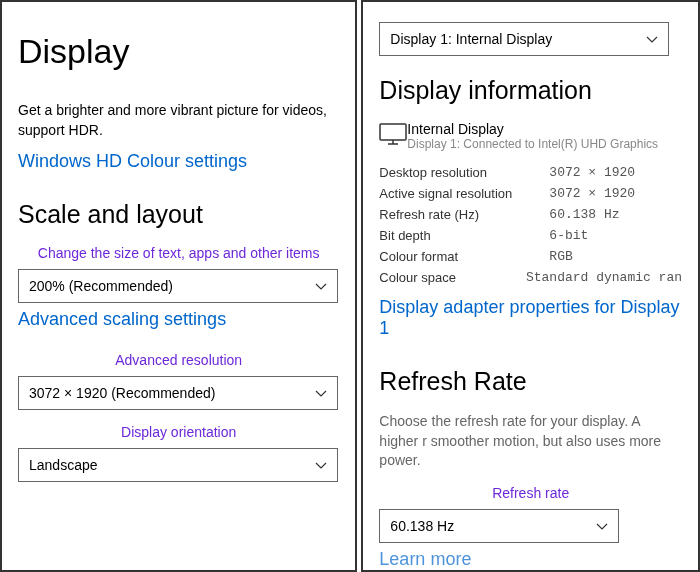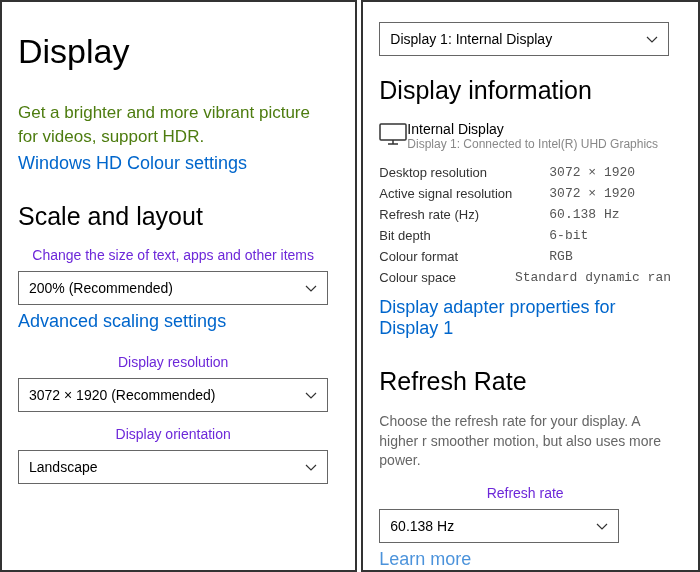--- a/index.html
+++ b/index.html
@@ -6,43 +6,43 @@
     body {
       font-family: "Segoe UI", -apple-system, sans-serif;
       background: #fff;
       display: flex;
       width: 700px;
       height: 572px;
       overflow: hidden;
     }
     .panel {
       border: 2px solid #333;
-      padding: 16px 27px 0 16px;
+      padding: 16px 16px 0 16px;
       overflow: hidden;
       background: #fff;
     }
     .left { width: 380px; margin-right: 4px; }
     .right { width: 360px; }
     h1 {
       font-size: 34px;
       font-weight: 400;
       margin: 14px 0 30px 0;
       color: #000;
     }
     h2 {
       font-size: 25px;
       font-weight: 400;
       margin: 20px 0 16px 0;
       color: #000;
     }
     .sub-text {
-      font-size: 17px;
-      color: #4d7c0f;
+      font-size: 14px;
+      color: #000000;
       line-height: 1.4;
-      margin-bottom: 4px;
+      margin-bottom: 11px;
     }
     .sub-text-nm {
       font-size: 14px;
       color: #666;
       line-height: 1.4;
     }
     .link {
       font-size: 18px;
       color: #0066cc;
       cursor: pointer;
@@ -118,21 +118,21 @@
     <span class="chev">
       <svg viewBox="0 0 12 12">
           <path d="M1 3 L6 8 L11 3" stroke="#333" stroke-width="1.2" fill="none"></path>
         </svg>
     </span>
   </div>
 
   <div class="spacer"></div>
   <div class="link">Advanced scaling settings</div>
 
-  <div class="field-label">Display resolution</div>
+  <div class="field-label">Advanced resolution</div>
   <div class="select">
     <span>3072 × 1920 (Recommended)</span>
     <span class="chev">
       <svg viewBox="0 0 12 12">
           <path d="M1 3 L6 8 L11 3" stroke="#333" stroke-width="1.2" fill="none"></path>
         </svg>
     </span>
   </div>
 
   <div class="field-label">Display orientation</div>

